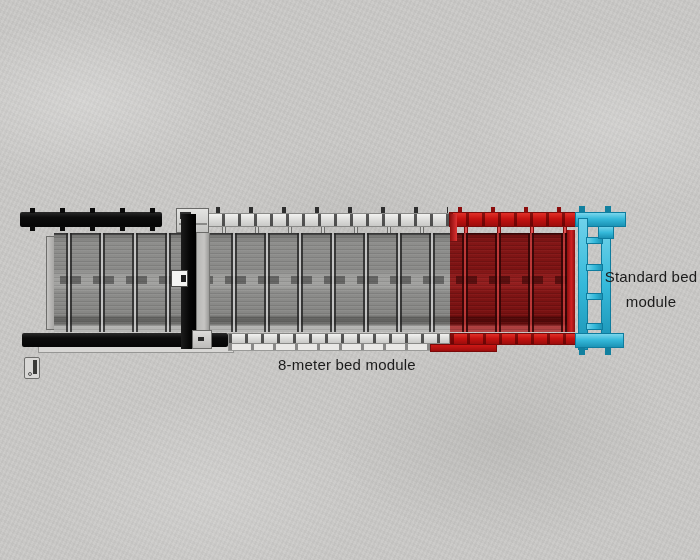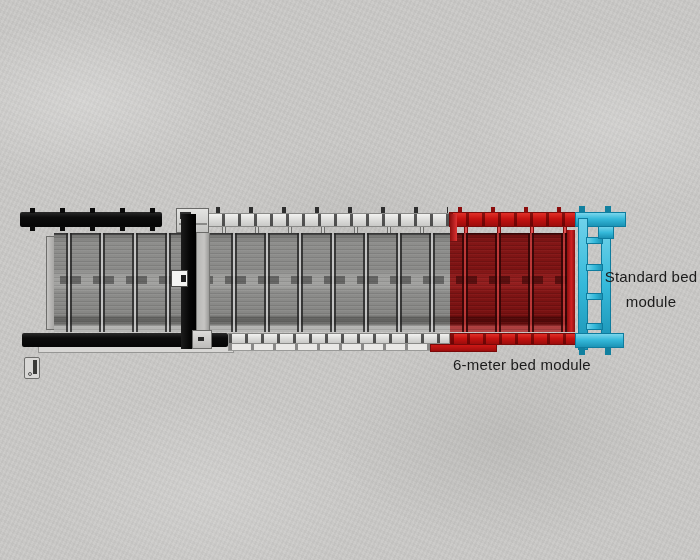--- a/index.html
+++ b/index.html
@@ -125,15 +125,15 @@
   <div class="abs cyan-fill" style="left:598px;top:226px;width:16px;height:13px;"></div>
   <div class="rail rail-cyan" style="left:575px;top:333px;width:49px;height:15px;"></div>
   <div class="ticks ticks-cyan" style="left:579px;top:348px;width:36px;height:7px;"></div>
 
   <div class="abs" style="left:24px;top:357px;width:16px;height:22px;background:#d9d8d6;border:1px solid #6e6e6c;border-radius:2px;box-sizing:border-box;">
     <div class="abs" style="left:8px;top:2px;width:4px;height:14px;background:#3a3a38;"></div>
     <div class="abs" style="left:3px;top:14px;width:4px;height:4px;border:1px solid #555;border-radius:50%;box-sizing:border-box;"></div>
   </div>
 
   <div class="lbl lbl-std" style="left:600px;top:264px;width:102px;">Standard bed module</div>
-  <div class="lbl" style="left:437px;top:356px;width:170px;">6-meter bed module</div>
+  <div class="lbl" style="left:262px;top:356px;width:170px;">8-meter bed module</div>
 
 </div>
 
 </body></html>

